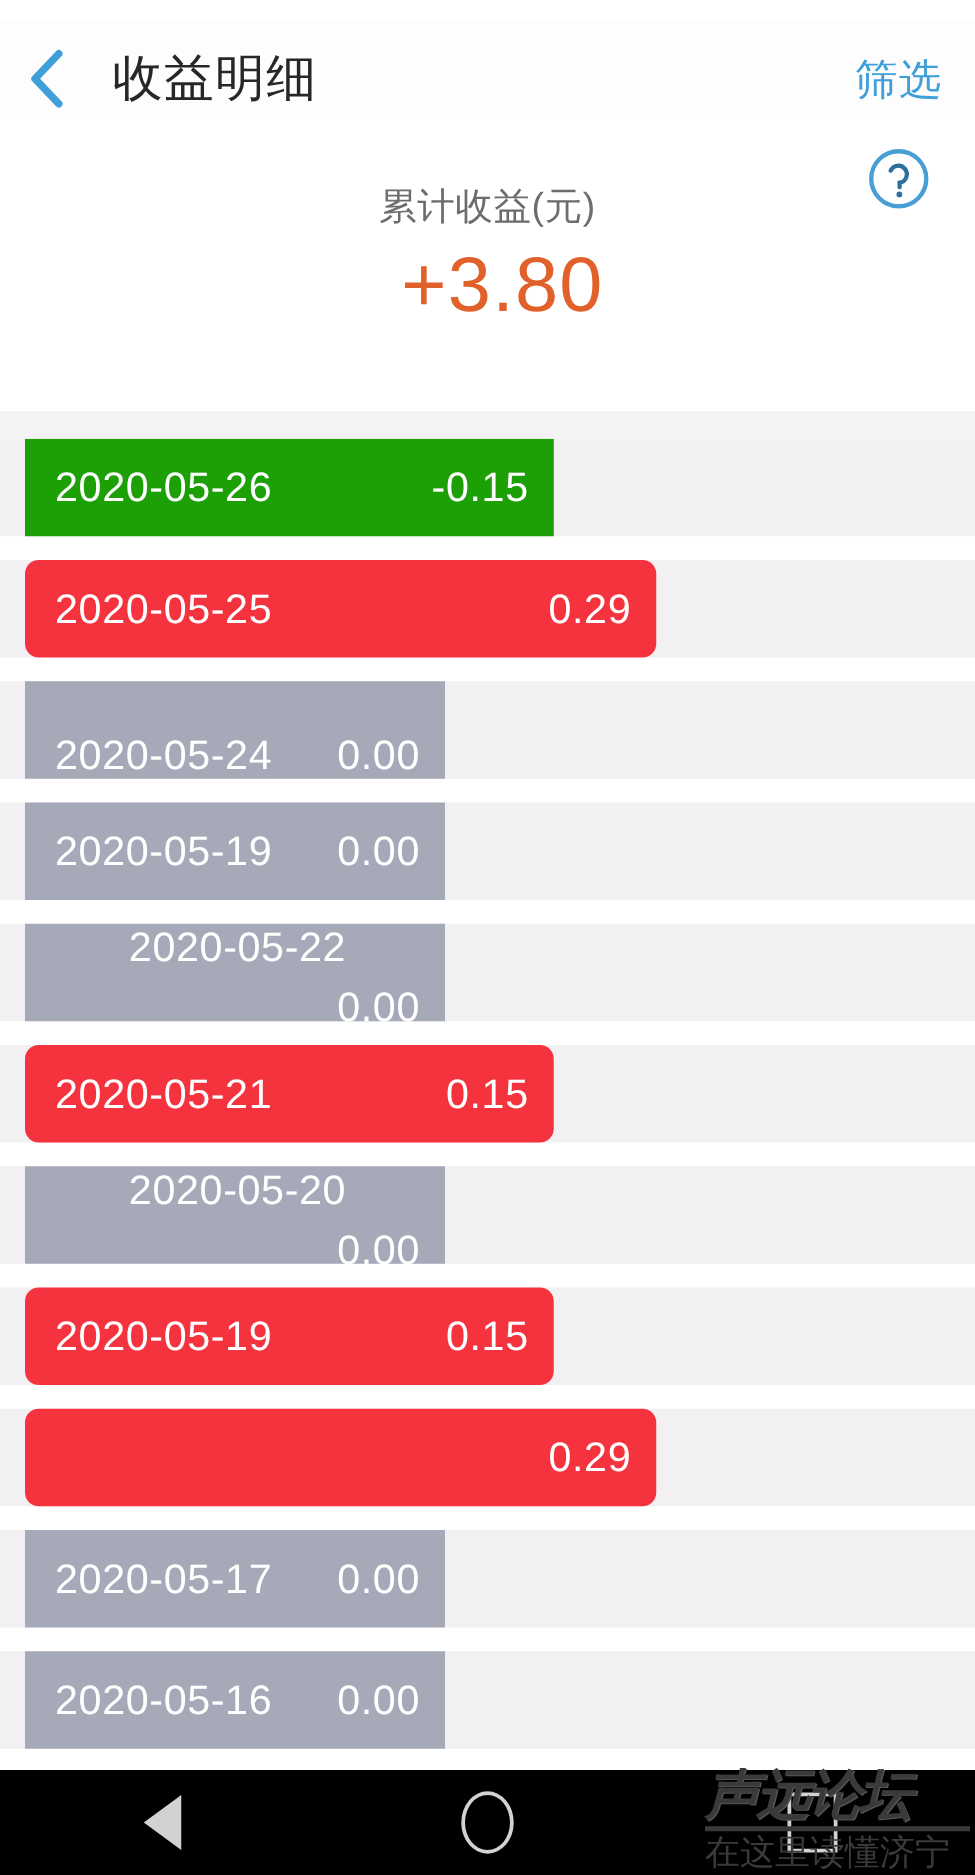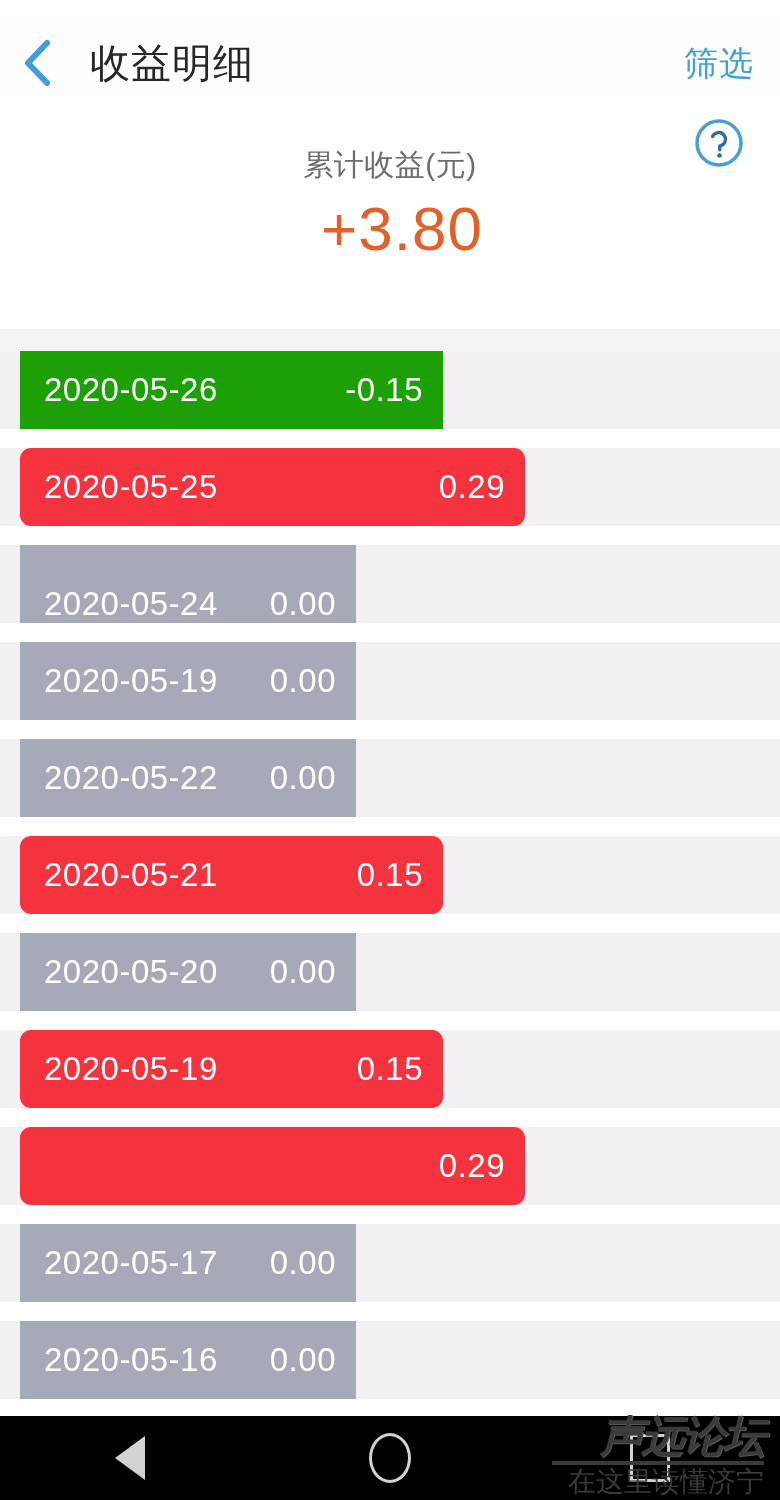--- a/index.html
+++ b/index.html
@@ -205,24 +205,24 @@
     border: 3px solid #d2d2d2;
     border-radius: 50%;
   }
   .square-recents {
     width: 34px;
     height: 42px;
     border: 3px solid #d2d2d2;
   }
   .watermark {
     position: absolute;
-    right: 16px;
+    right: 4px;
     bottom: 4px;
     width: 212px;
-    text-align: right;
+    text-align: left;
     pointer-events: none;
     user-select: none;
   }
   .wm-top {
     font-size: 43px;
     font-weight: bold;
     color: #3a3a3a;
     font-style: italic;
     letter-spacing: -2px;
     line-height: 1.05;
@@ -292,35 +292,35 @@
       </div>
       <div class="row">
         <div class="track"></div>
         <div class="bar zero" style="width: 336px;">
           <span class="date">2020-05-19</span>
           <span class="amount">0.00</span>
         </div>
       </div>
       <div class="row">
         <div class="track"></div>
-        <div class="bar zero" style="width: 336px;">
+        <div class="bar zero" style="width: 336px; flex-direction: column;">
           <span class="date">2020-05-22</span>
           <span class="amount">0.00</span>
         </div>
       </div>
       <div class="row">
         <div class="track"></div>
         <div class="bar pos" style="width: 423px;">
           <span class="date">2020-05-21</span>
           <span class="amount">0.15</span>
         </div>
       </div>
       <div class="row">
         <div class="track"></div>
-        <div class="bar zero" style="width: 336px;">
+        <div class="bar zero" style="width: 336px; flex-direction: column;">
           <span class="date">2020-05-20</span>
           <span class="amount">0.00</span>
         </div>
       </div>
       <div class="row">
         <div class="track"></div>
         <div class="bar pos" style="width: 423px;">
           <span class="date">2020-05-19</span>
           <span class="amount">0.15</span>
         </div>

